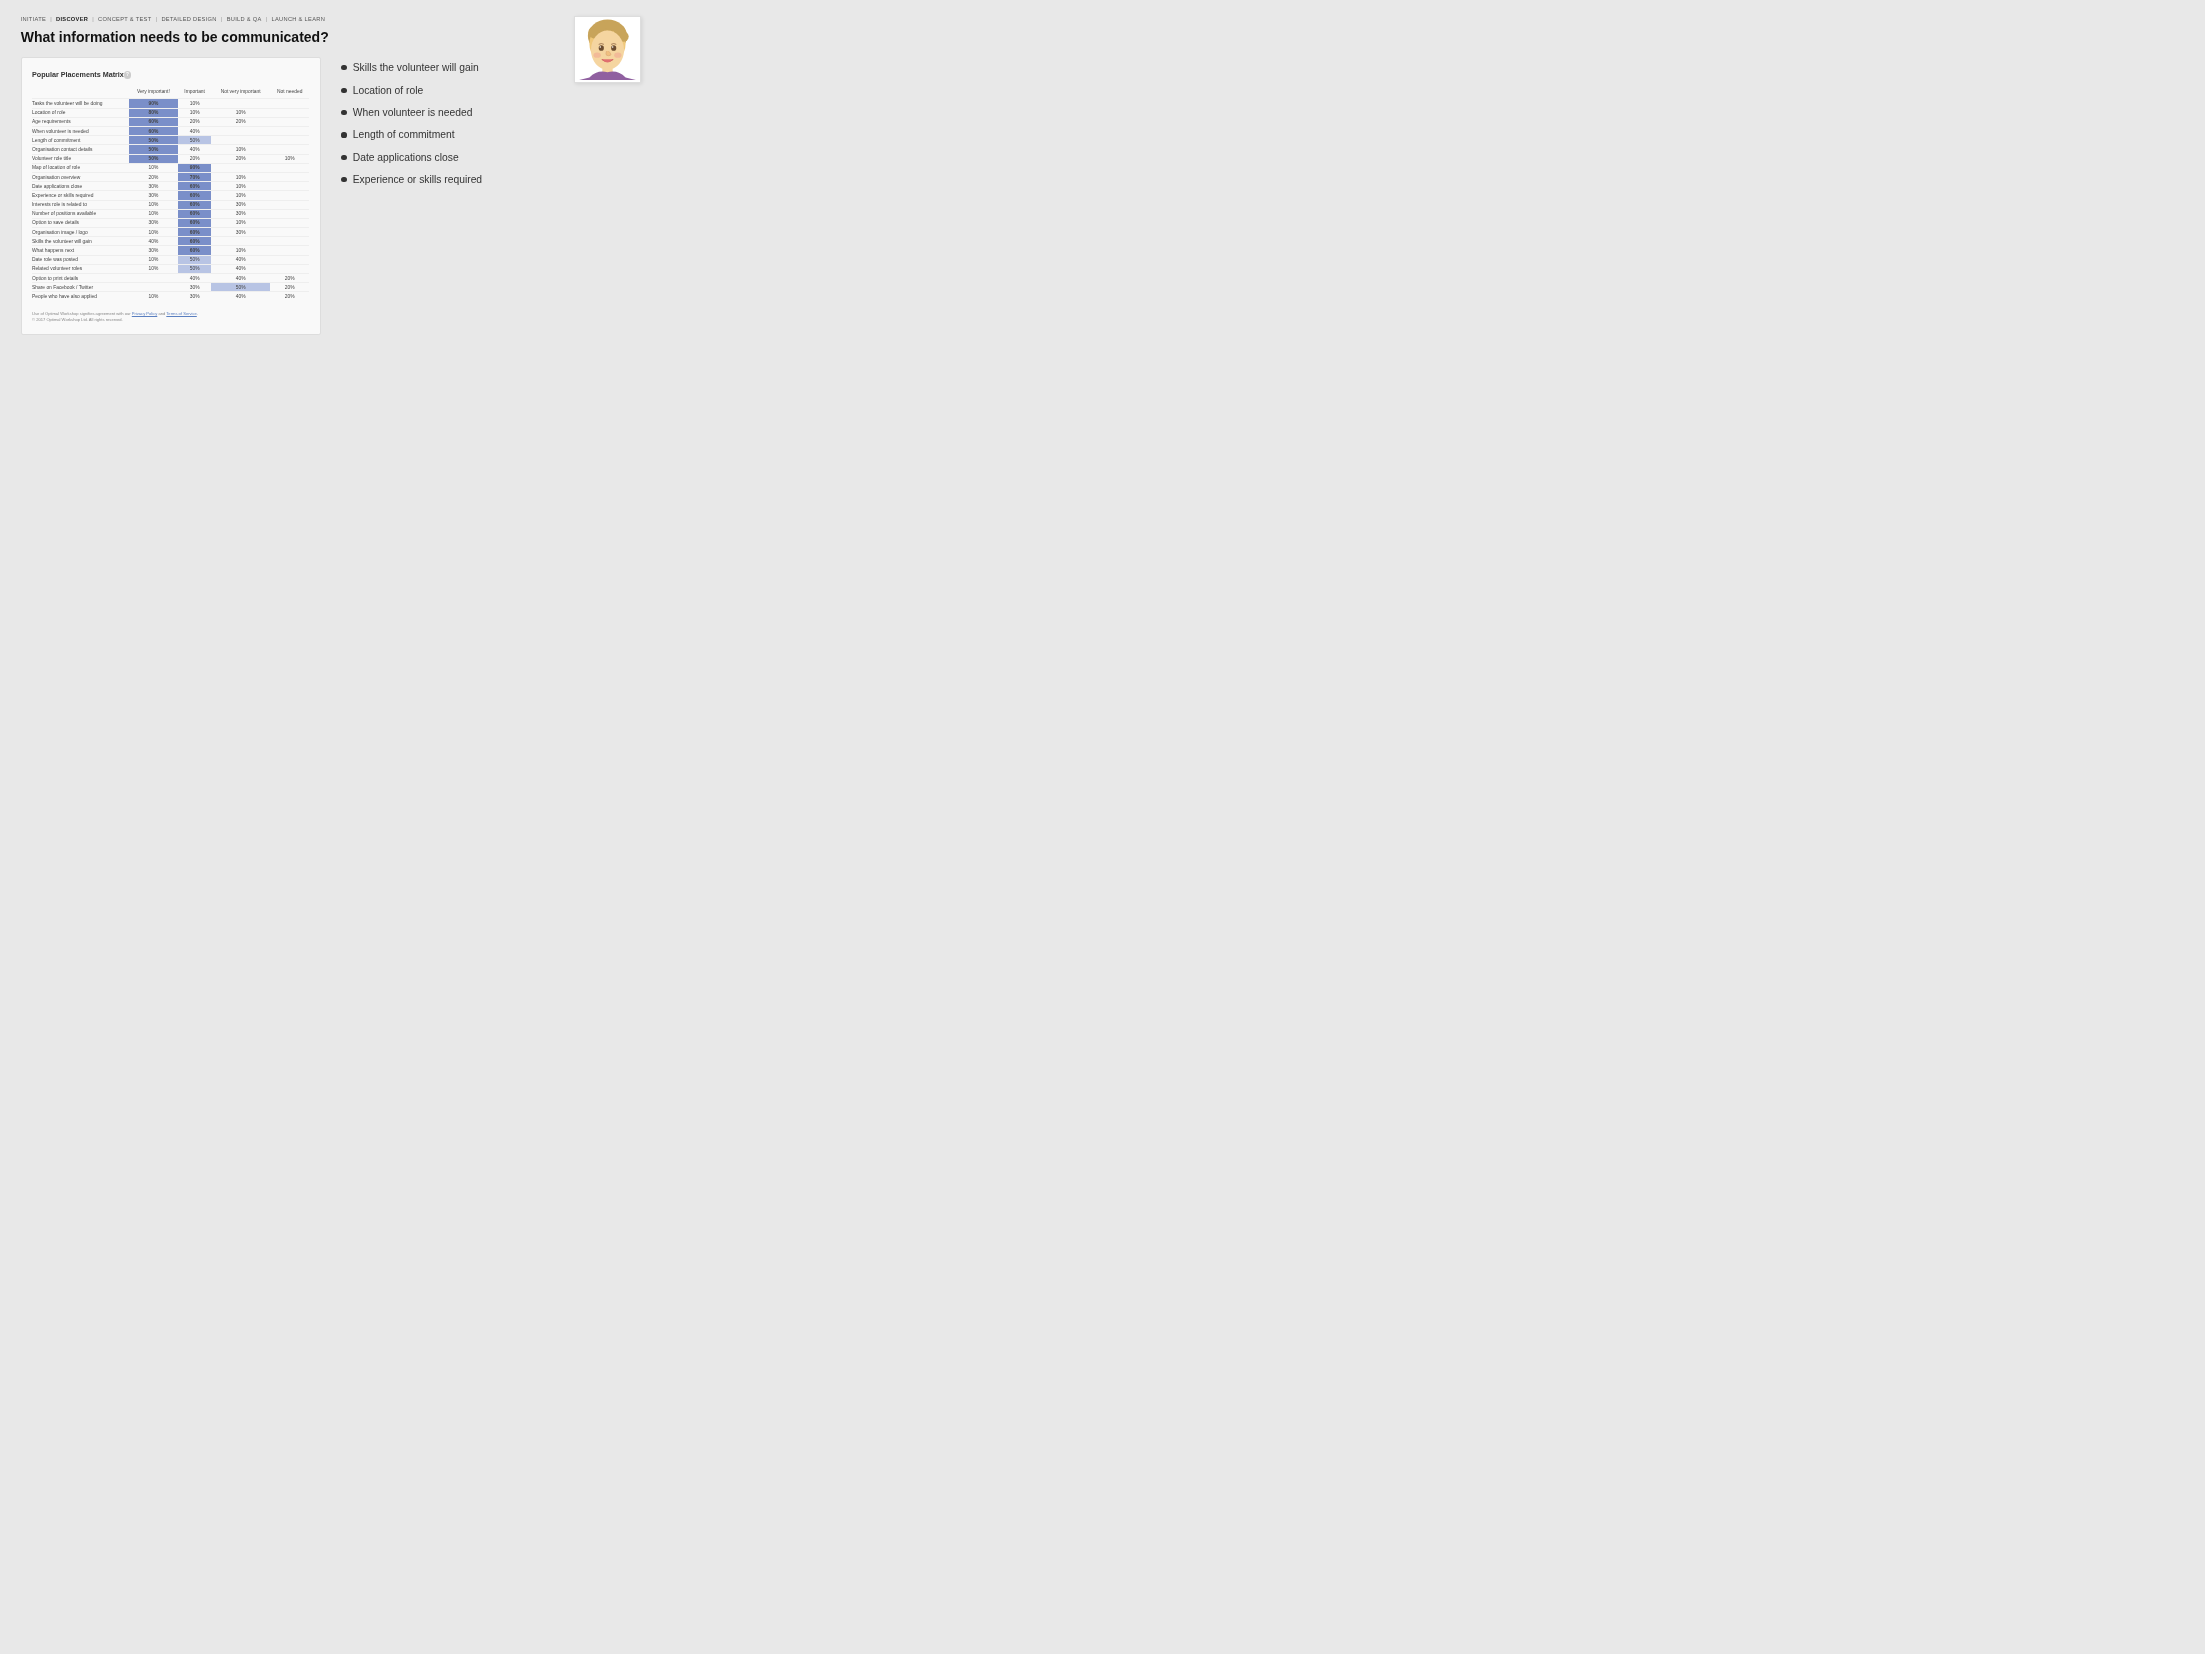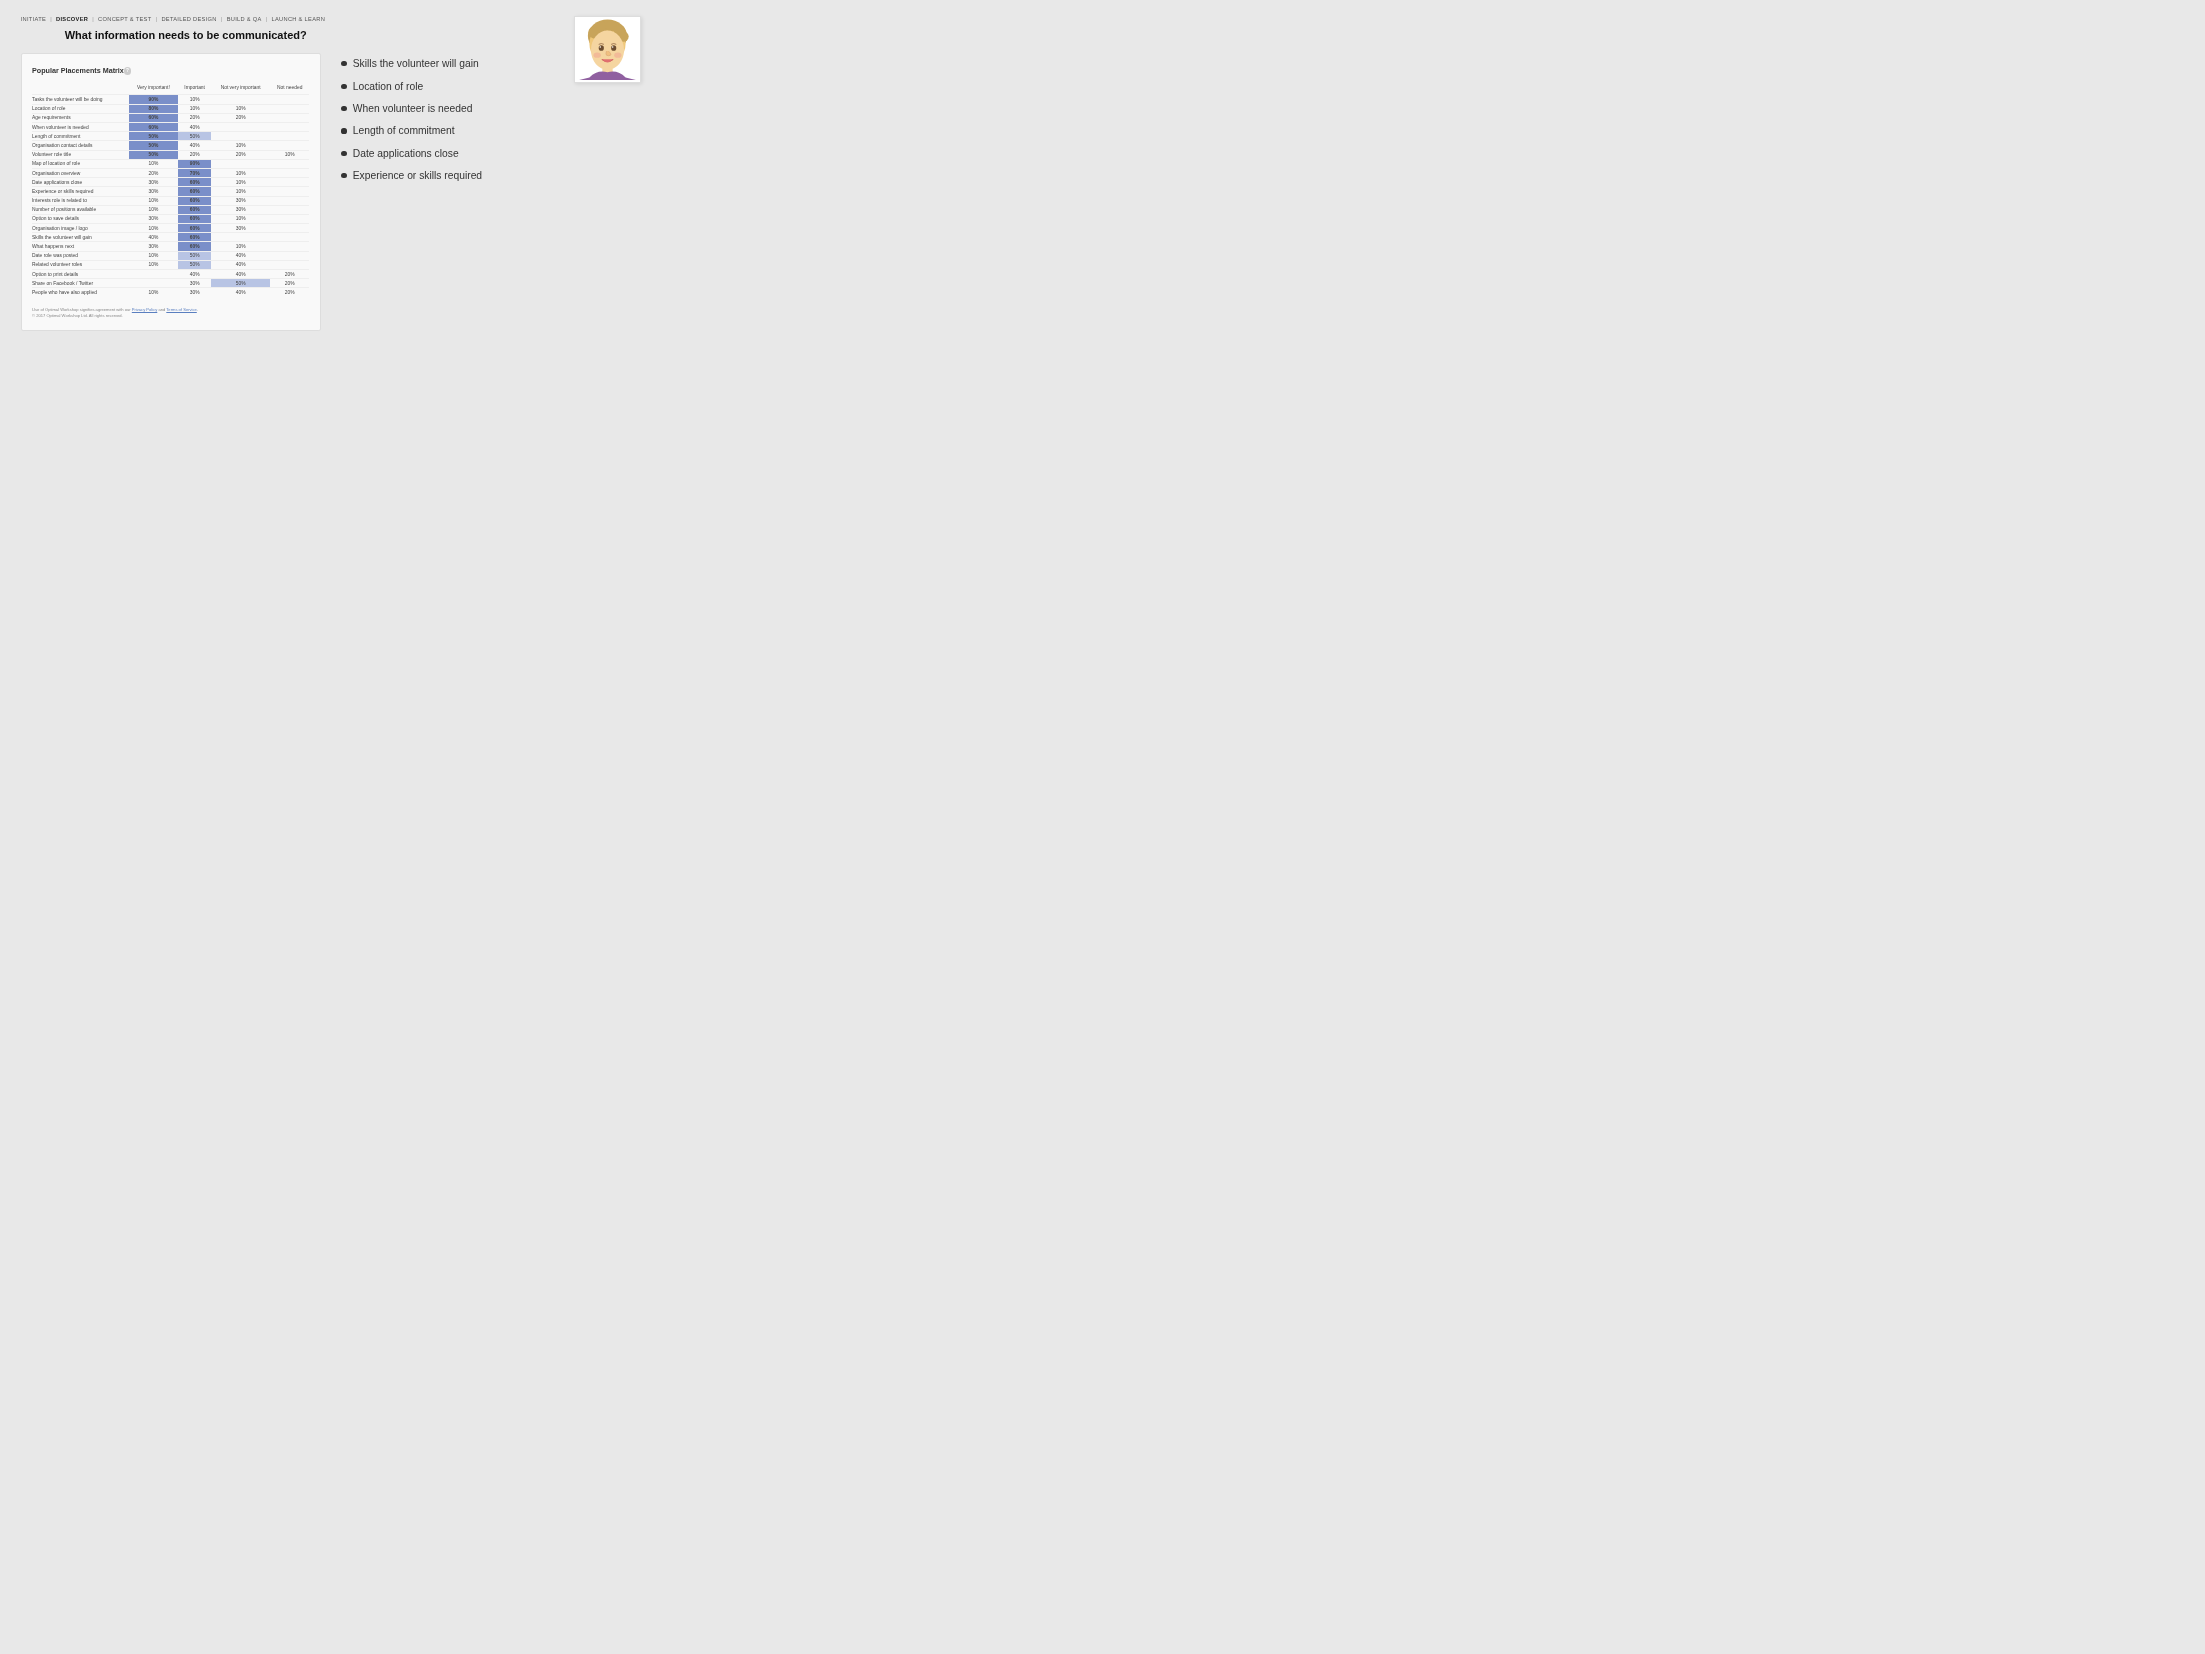--- a/index.html
+++ b/index.html
@@ -28,25 +28,24 @@
     }
     .nav-bar span { color: #555; }
     .nav-bar .separator { color: #999; }
     .nav-bar .active {
       font-weight: bold;
       color: #222;
     }
 
     
     .page-title {
-      font-size: 11px;
+      font-size: 14px;
       font-weight: 900;
       color: #111;
       margin-bottom: 12.4px;
-      margin-left: 44px;
     }
 
     
     .avatar-container {
       position: absolute;
       top: 15.5px;
       right: 20.7px;
       width: 67px;
       height: 67px;
       background: #fff;

